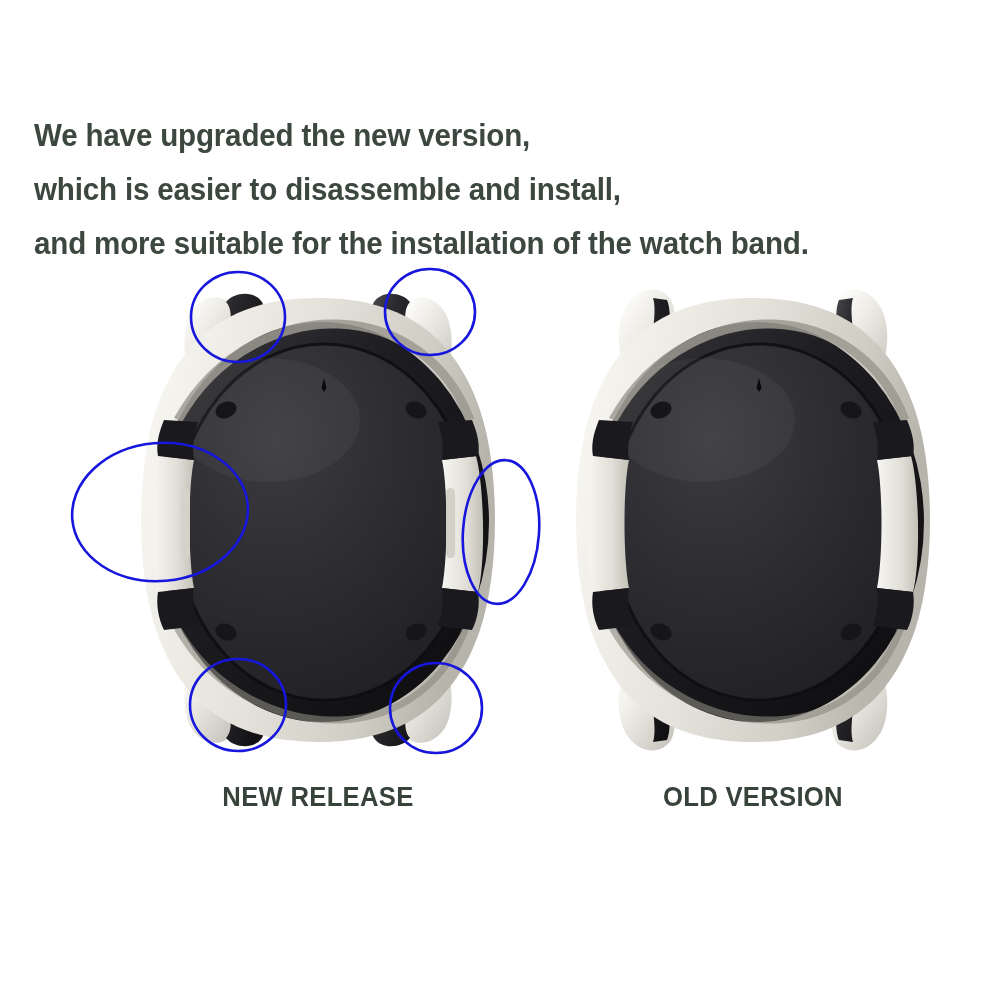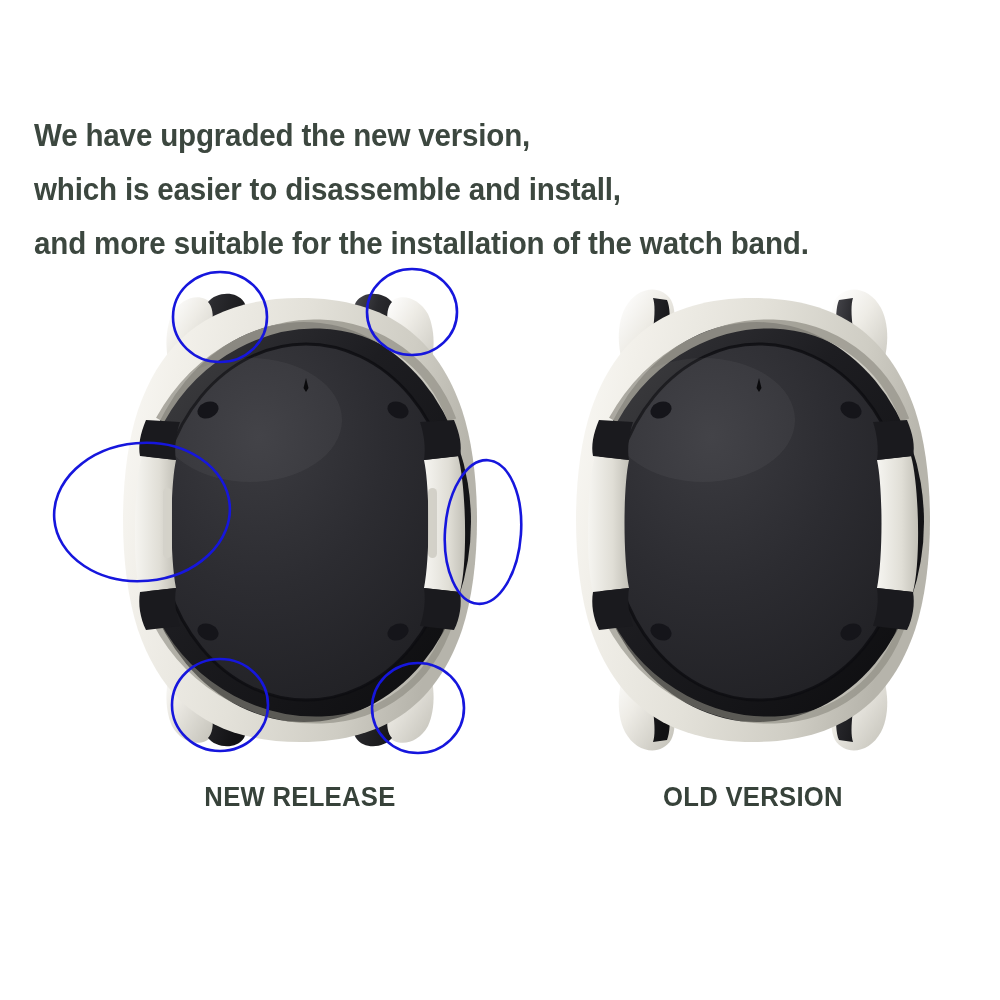--- a/index.html
+++ b/index.html
@@ -45,21 +45,21 @@
     width: 1000px;
     height: 600px;
   }
 
   .watch-figure {
     position: absolute;
     top: 0;
     width: 420px;
     height: 600px;
   }
-  #figure-new  { left: 90px;  }
+  #figure-new  { left: 108px;  }
   #figure-old  { left: 543px; }
 
   
   .case-wrap {
     position: absolute;
     left: 0;
     top: 0;
     width: 420px;
     height: 500px;
   }

